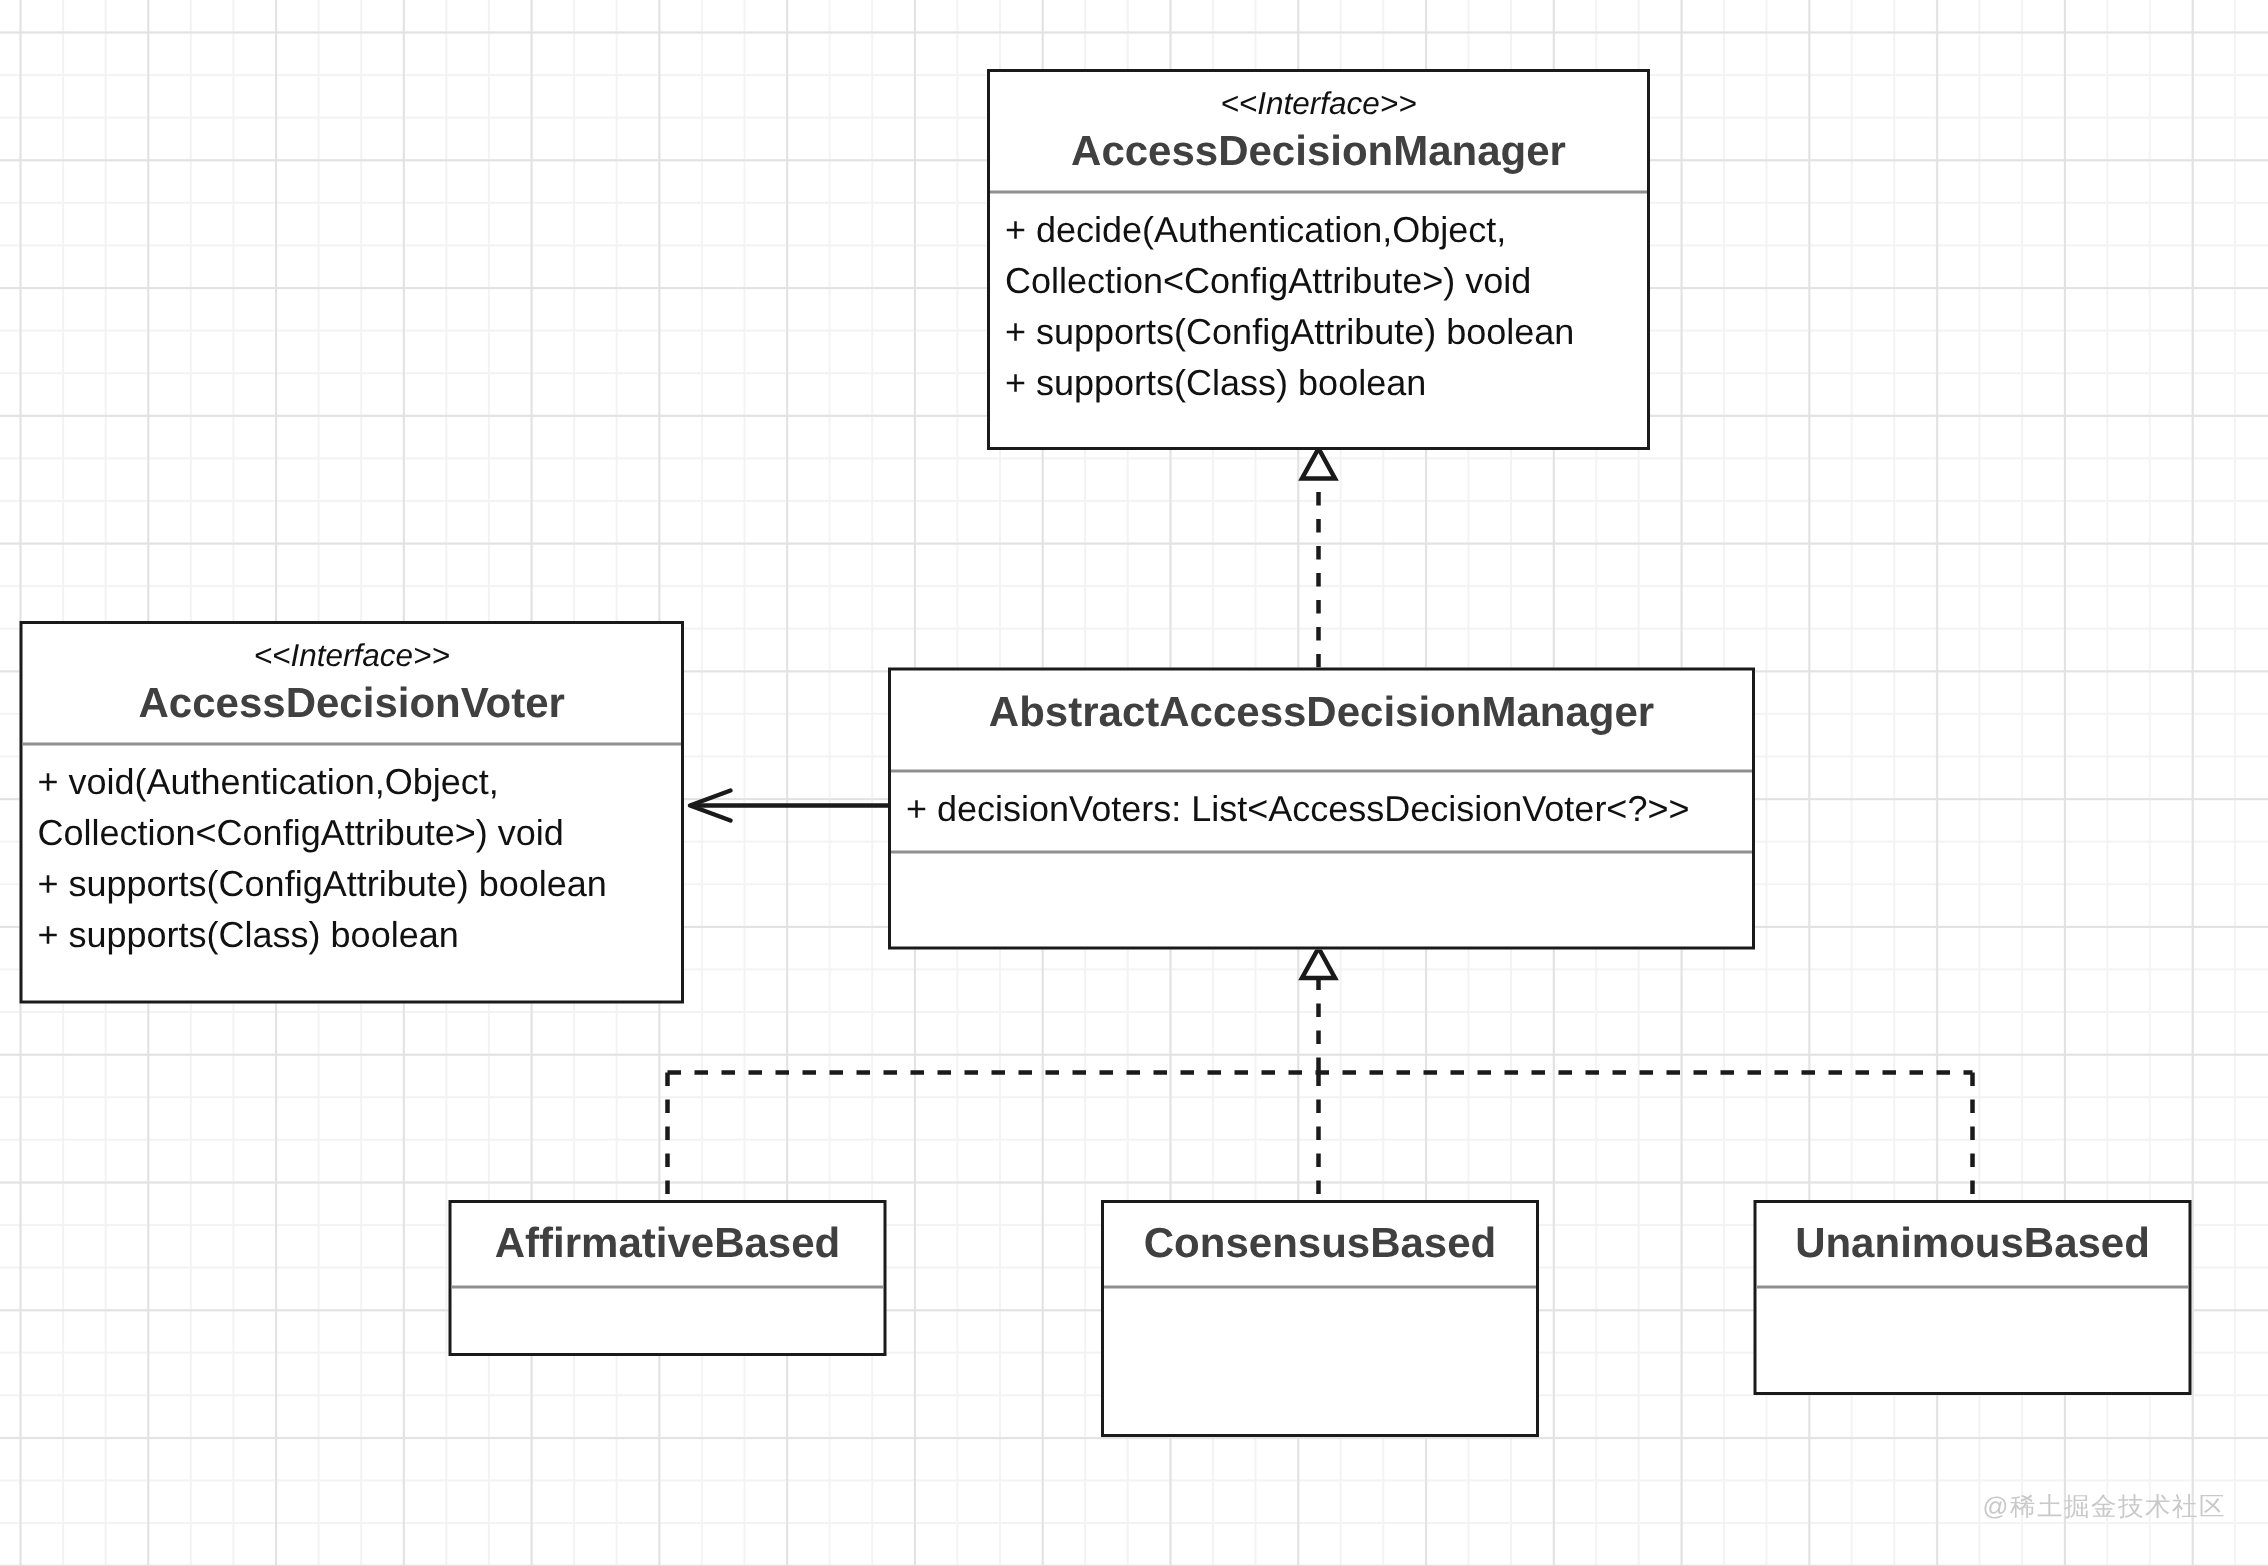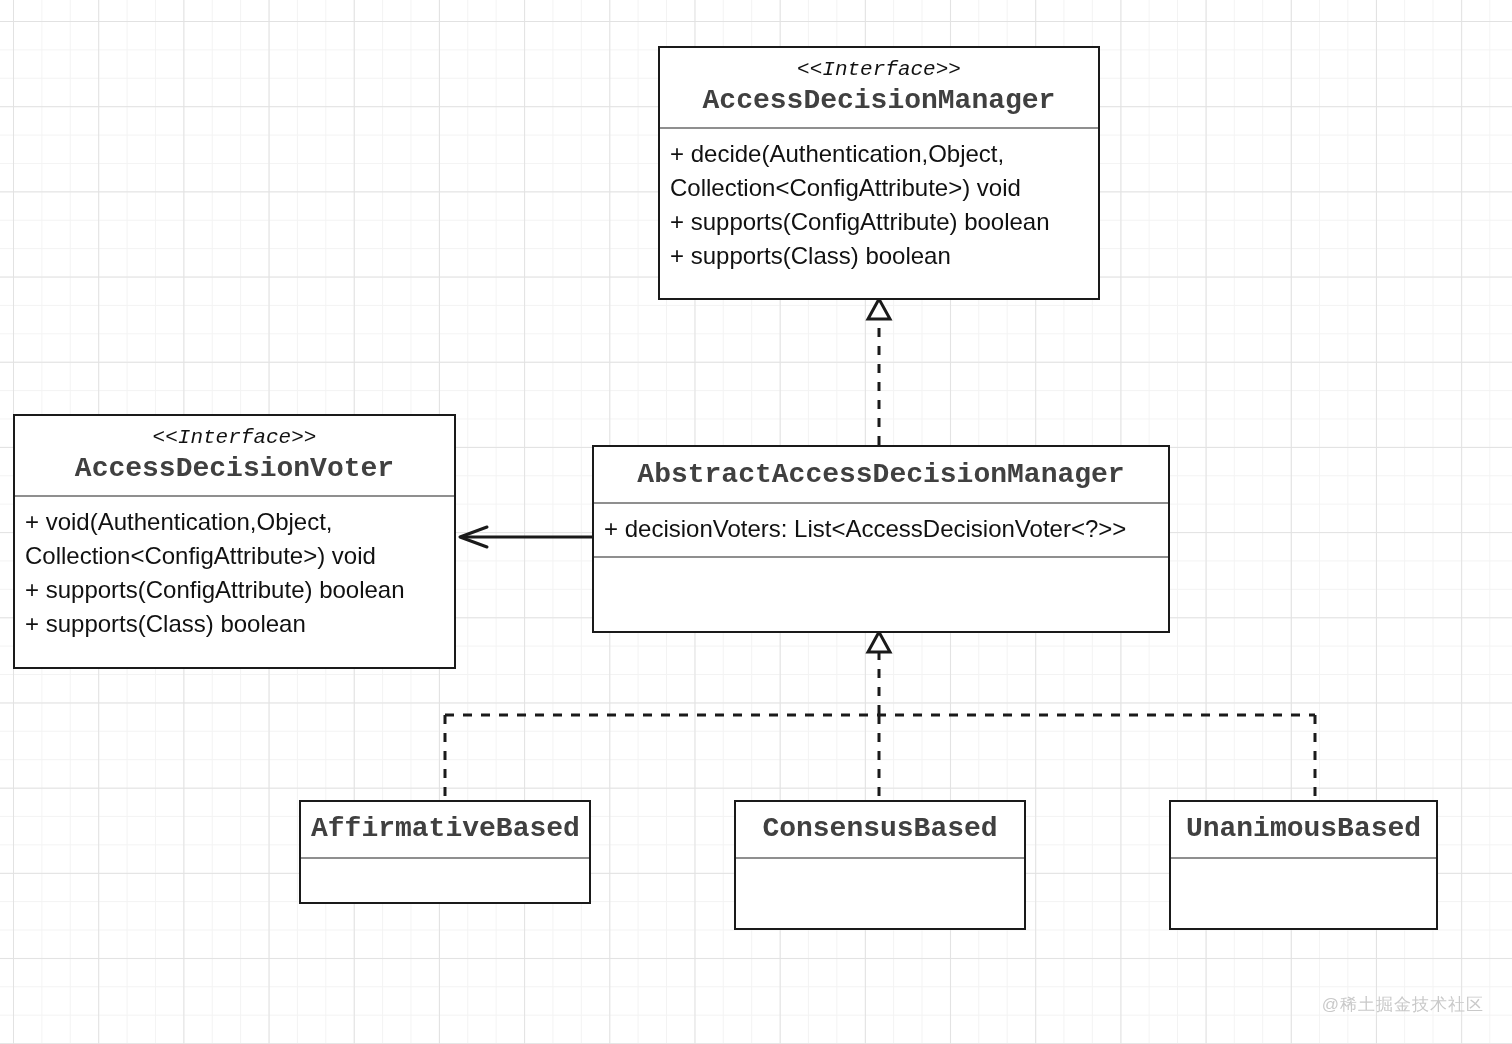--- a/index.html
+++ b/index.html
@@ -31,21 +31,20 @@
     position: absolute;
     background: #ffffff;
     border: 2px solid #1a1a1a;
     box-sizing: border-box;
     z-index: 5;
   }
 
   .uml-header {
     padding: 6px 10px 8px 10px;
     text-align: center;
-    font-family: Liberation Mono, monospace;
   }
   .stereotype {
     font-style: italic;
     font-size: 21px;
     color: #111;
     line-height: 1.22;
     white-space: nowrap;
   }
   .cls-name {
     font-weight: bold;
@@ -69,24 +68,24 @@
     line-height: 1.42;
     white-space: nowrap;
   }
 
   
   #box-adm        { left: 658px;  top: 46px;  width: 442px;  height: 254px; }
   #box-adm .uml-header { padding-top: 9px; }
   #box-adv        { left: 13px;   top: 414px; width: 443px;  height: 255px; }
   #box-adv .uml-header { padding-top: 9px; }
   #box-aadm       { left: 592px;  top: 445px; width: 578px;  height: 188px; }
-  #box-aadm .uml-header { padding-top: 10px; padding-bottom: 9px; }
+  #box-aadm .uml-header { padding-top: 10px; padding-bottom: 20px; }
   #box-affirm     { left: 299px;  top: 800px; width: 292px;  height: 104px; }
-  #box-consensus  { left: 734px;  top: 800px; width: 292px;  height: 130px; }
-  #box-unanimous  { left: 1169px; top: 800px; width: 269px;  height: 130px; }
+  #box-consensus  { left: 734px;  top: 800px; width: 292px;  height: 158px; }
+  #box-unanimous  { left: 1169px; top: 800px; width: 292px;  height: 130px; }
   .leaf .uml-header { padding-top: 9px; padding-bottom: 10px; }
 
   #edges {
     position: absolute;
     left: 0; top: 0;
     width: 1512px;
     height: 1044px;
     z-index: 2;
   }
 

